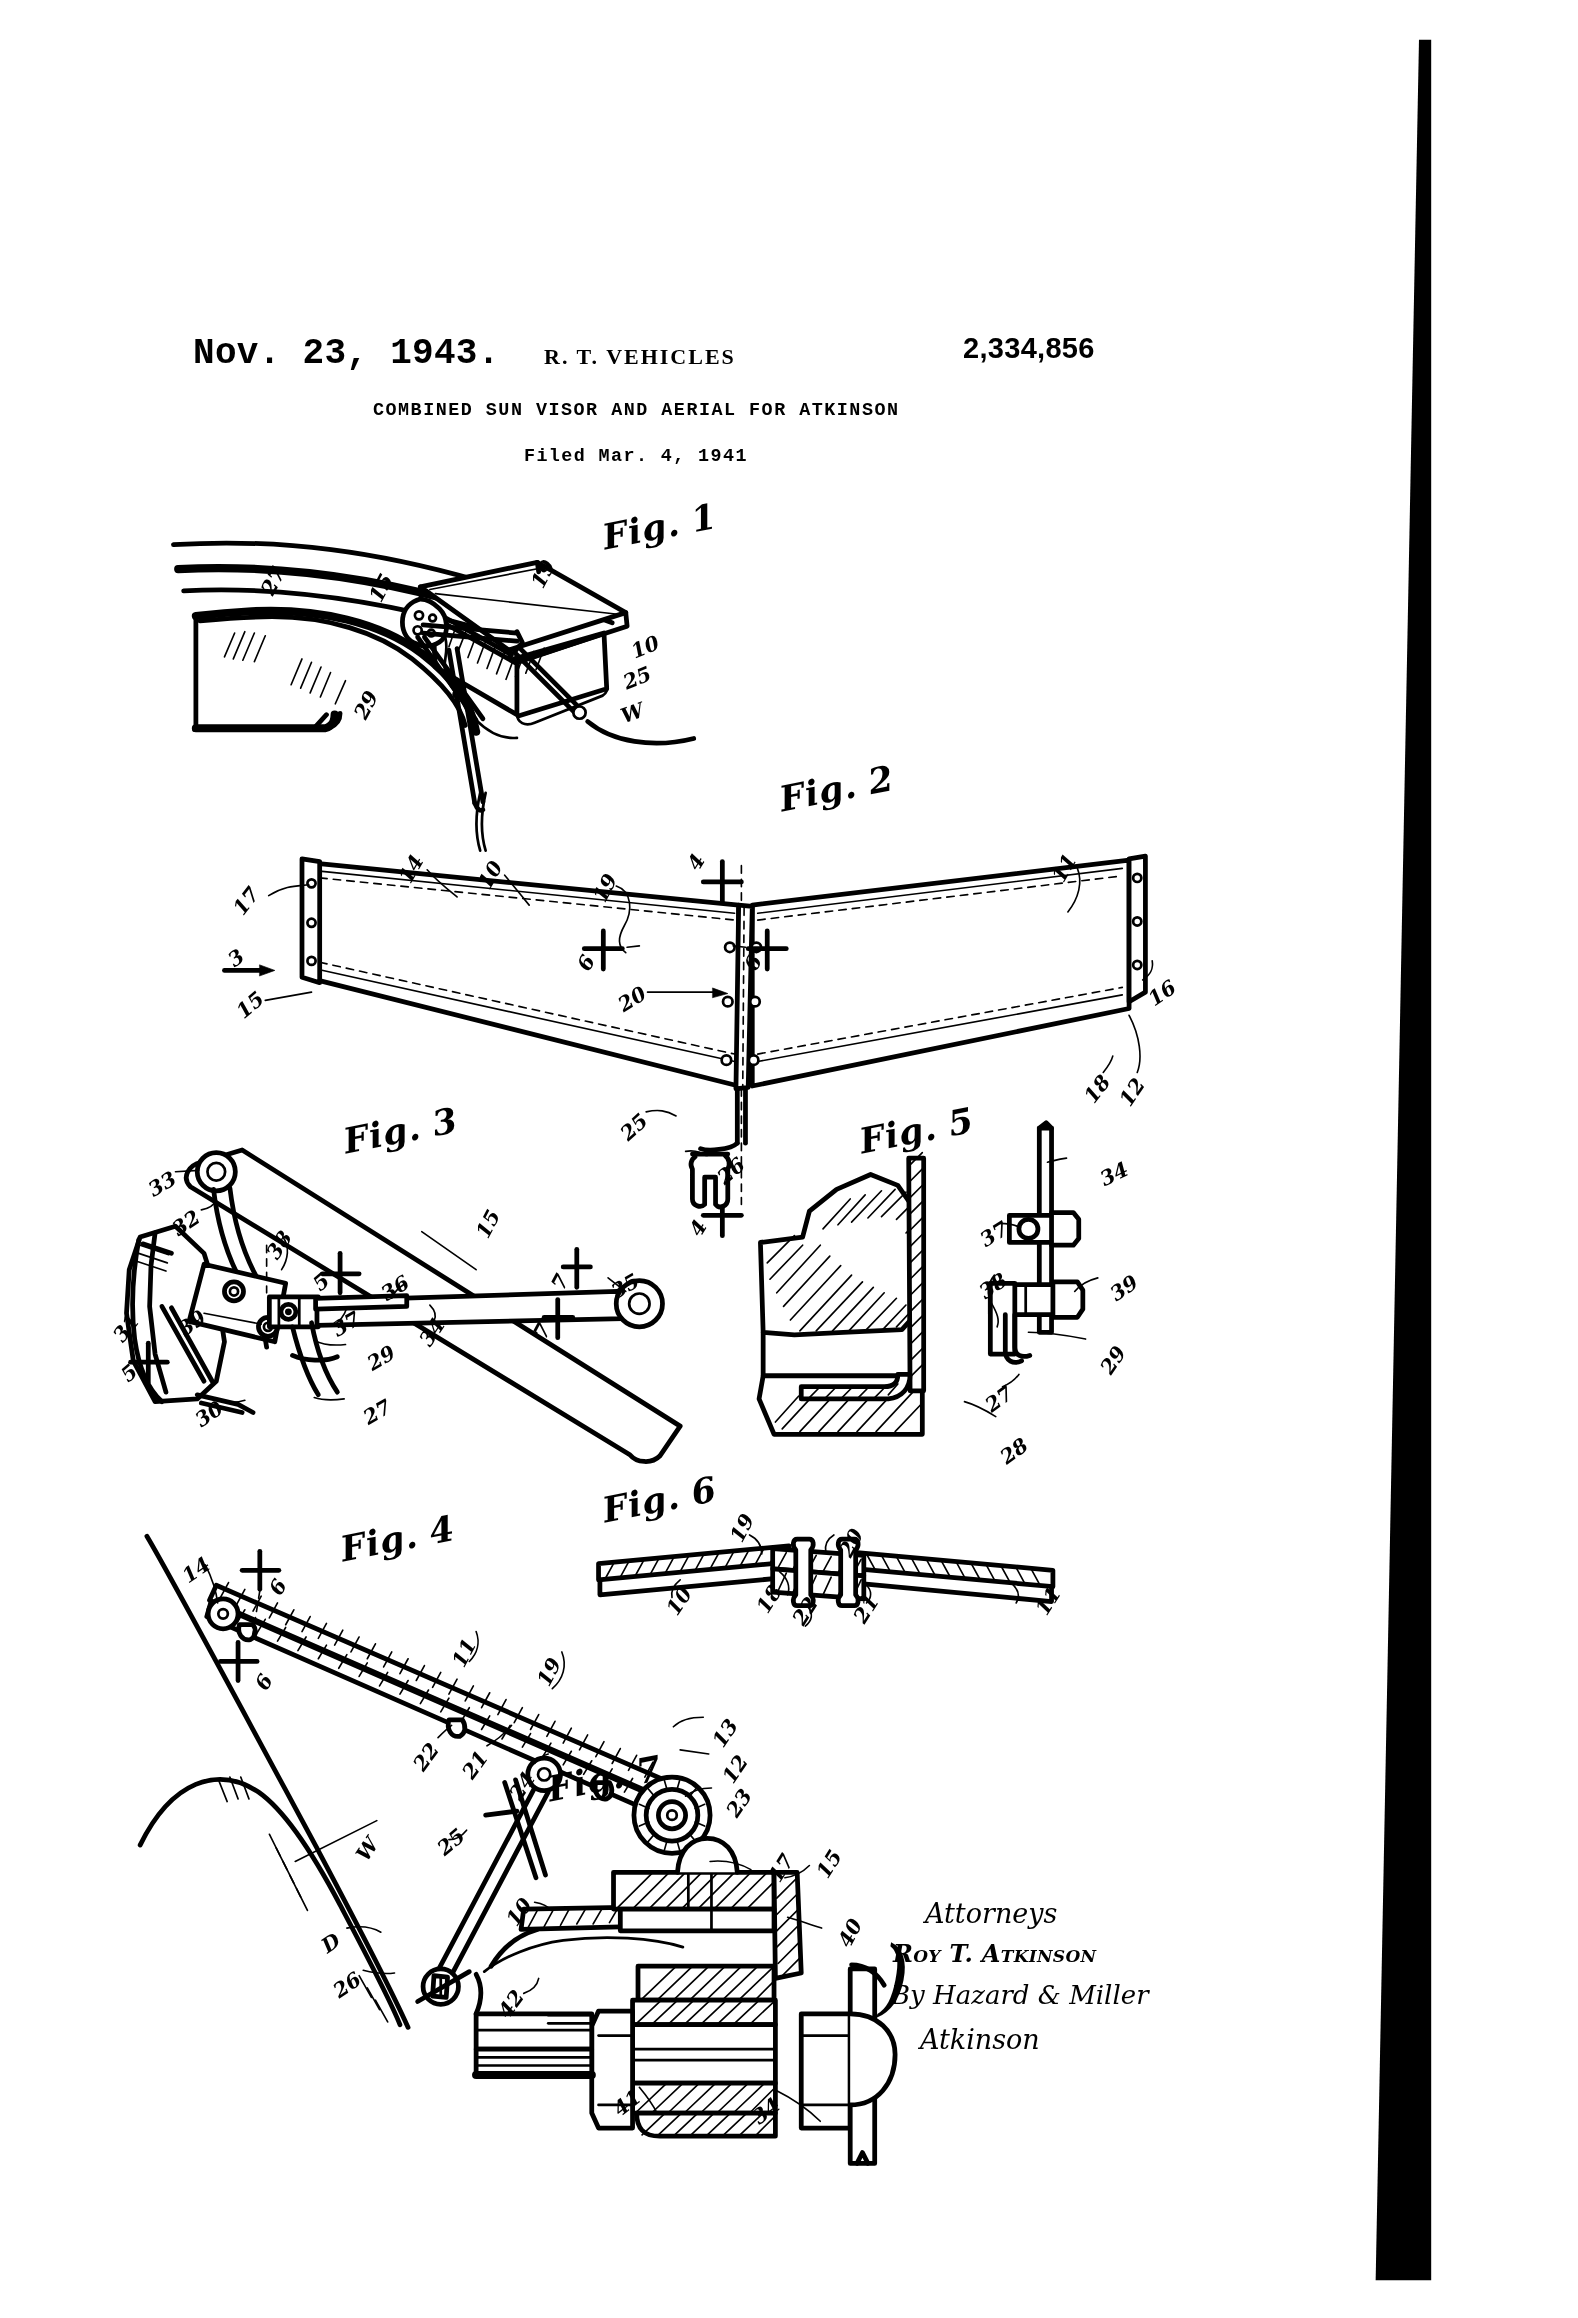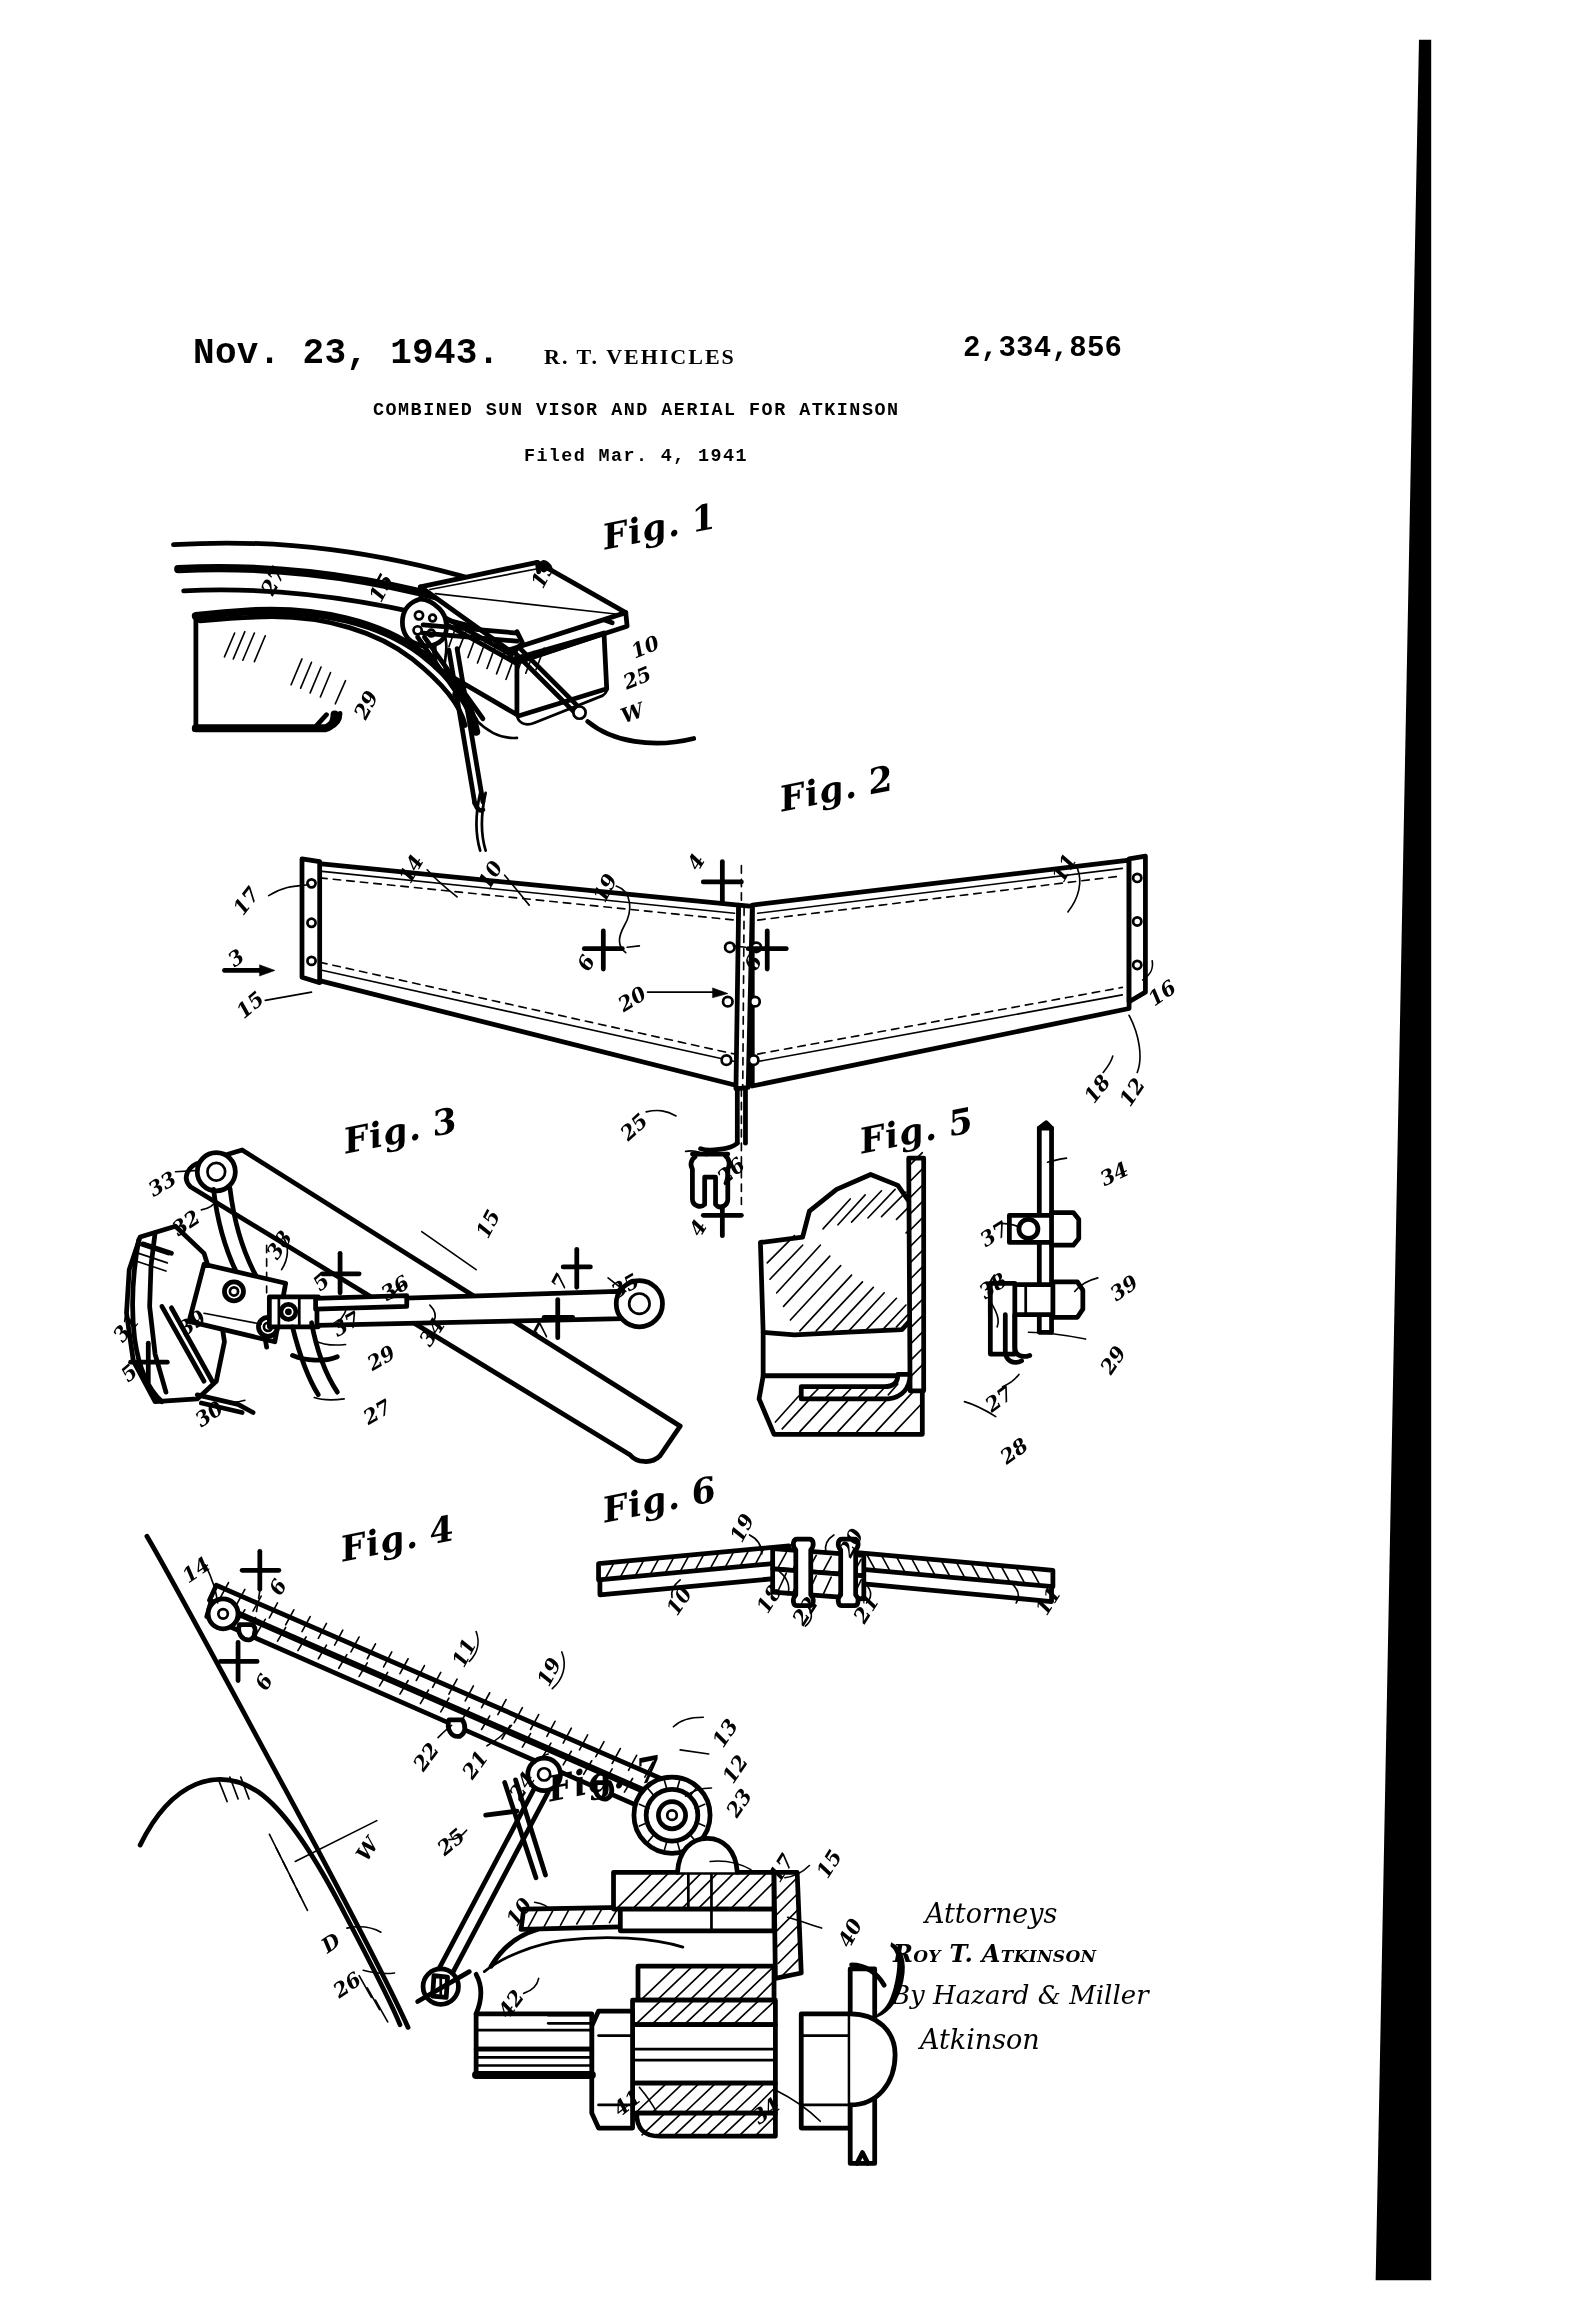--- a/index.html
+++ b/index.html
@@ -7,21 +7,21 @@
   body{width:1578px;height:2319px;position:relative;overflow:hidden;
        font-family:"Liberation Sans",sans-serif;color:#000;}
   #sheet{position:absolute;left:0;top:0;width:1578px;height:2319px;background:#fff;}
 
   
   .hdr{position:absolute;}
   #hdr-date{left:153px;top:333px;font-family:Liberation Mono, monospace;
             font-weight:bold;font-size:36px;letter-spacing:0.3px;margin-left:40px;}
   #hdr-inventor{left:544px;top:344px;font-family:"Liberation Serif",serif;
             font-weight:bold;font-size:22px;letter-spacing:2px;}
-  #hdr-patno{left:963px;top:332px;font-family:Liberation Mono, monospace;
+  #hdr-patno{left:963px;top:332px;font-family:Liberation Sans, sans-serif;
             font-weight:bold;font-size:29px;letter-spacing:0.3px;}
   #hdr-title{left:373px;top:400px;font-family:"Liberation Mono",monospace;
             font-weight:bold;font-size:18.4px;letter-spacing:1.5px;}
   #hdr-filed{left:524px;top:446px;font-family:"Liberation Mono",monospace;
             font-weight:bold;font-size:18.4px;letter-spacing:1.4px;}
 
   
   #scanbar{position:absolute;left:1354px;top:34px;width:88px;height:2252px;}
 
   

